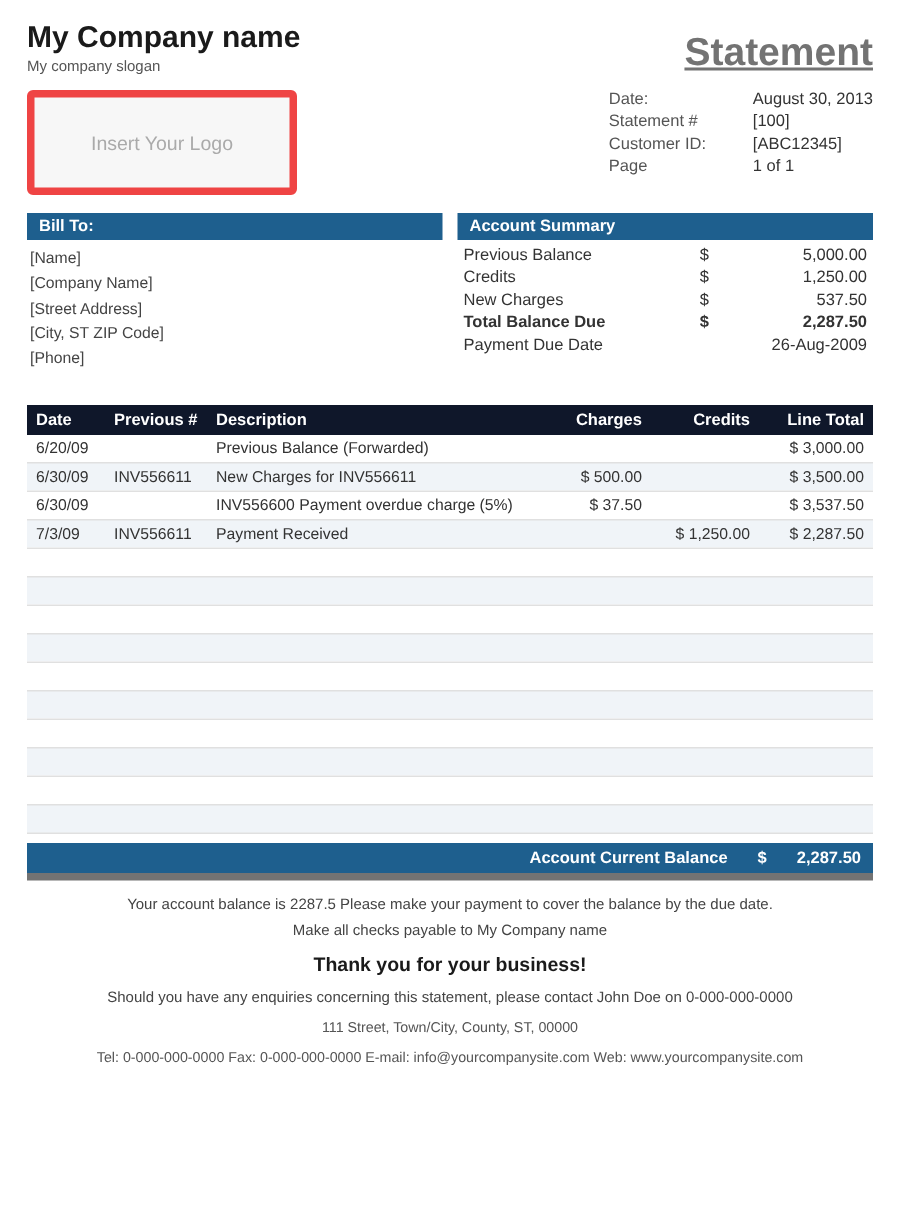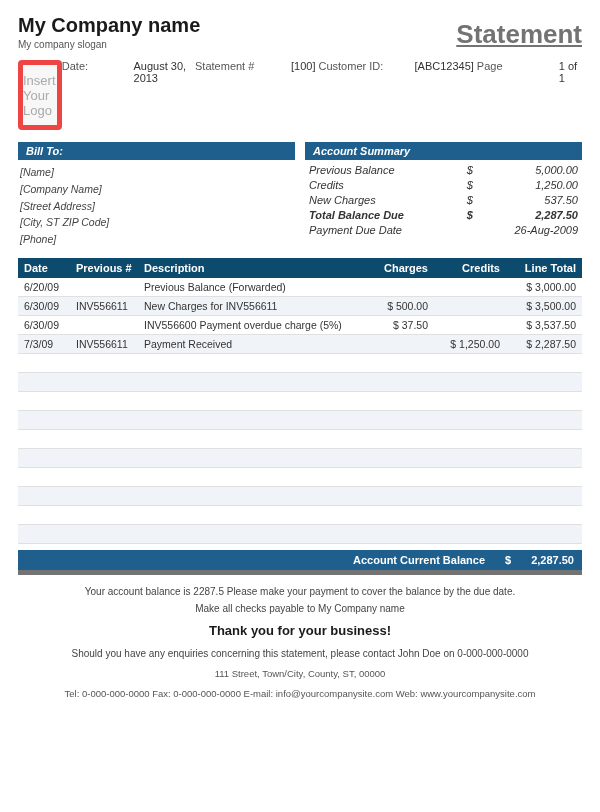--- a/index.html
+++ b/index.html
@@ -53,40 +53,40 @@
       border-radius: 4px;
       display: flex;
       align-items: center;
       justify-content: center;
       color: #aaa;
       font-size: 13px;
       background: #f7f7f7;
     }
     .date-info {
       display: flex;
+      flex-direction: column;
       gap: 3px;
       font-size: 11px;
     }
     .date-row {
       display: flex;
       gap: 6px;
     }
     .date-label {
       color: #555;
       width: 90px;
     }
     .date-value {
       color: #333;
     }
     
     .mid-section {
       display: flex;
       gap: 10px;
-      margin-bottom: 10px;
-      font-style: italic;
+      margin-bottom: 22px;
     }
     .bill-to {
       flex: 1;
     }
     .bill-to-header {
       background: #1e5f8e;
       color: #fff;
       font-weight: bold;
       padding: 3px 8px;
       font-size: 11px;
@@ -123,21 +123,21 @@
       white-space: nowrap;
     }
     
     .main-table {
       width: 100%;
       border-collapse: collapse;
       margin-bottom: 6px;
       font-size: 10.5px;
     }
     .main-table th {
-      background: #0c4a6e;
+      background: #0f172a;
       color: #fff;
       padding: 4px 6px;
       text-align: left;
       font-size: 11px;
     }
     .main-table th.right {
       text-align: right;
     }
     .main-table td {
       padding: 3px 6px;

